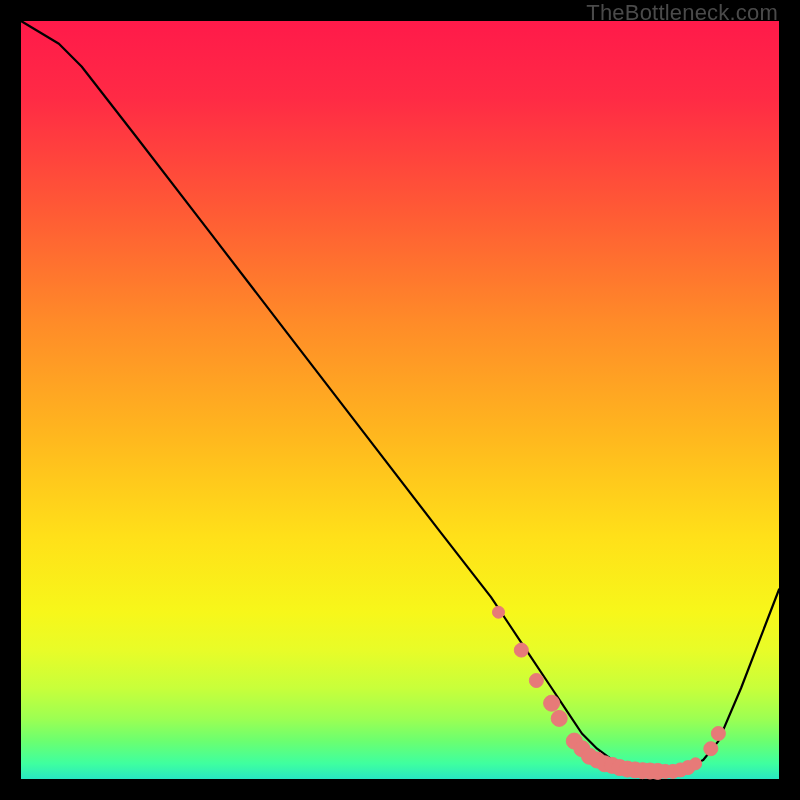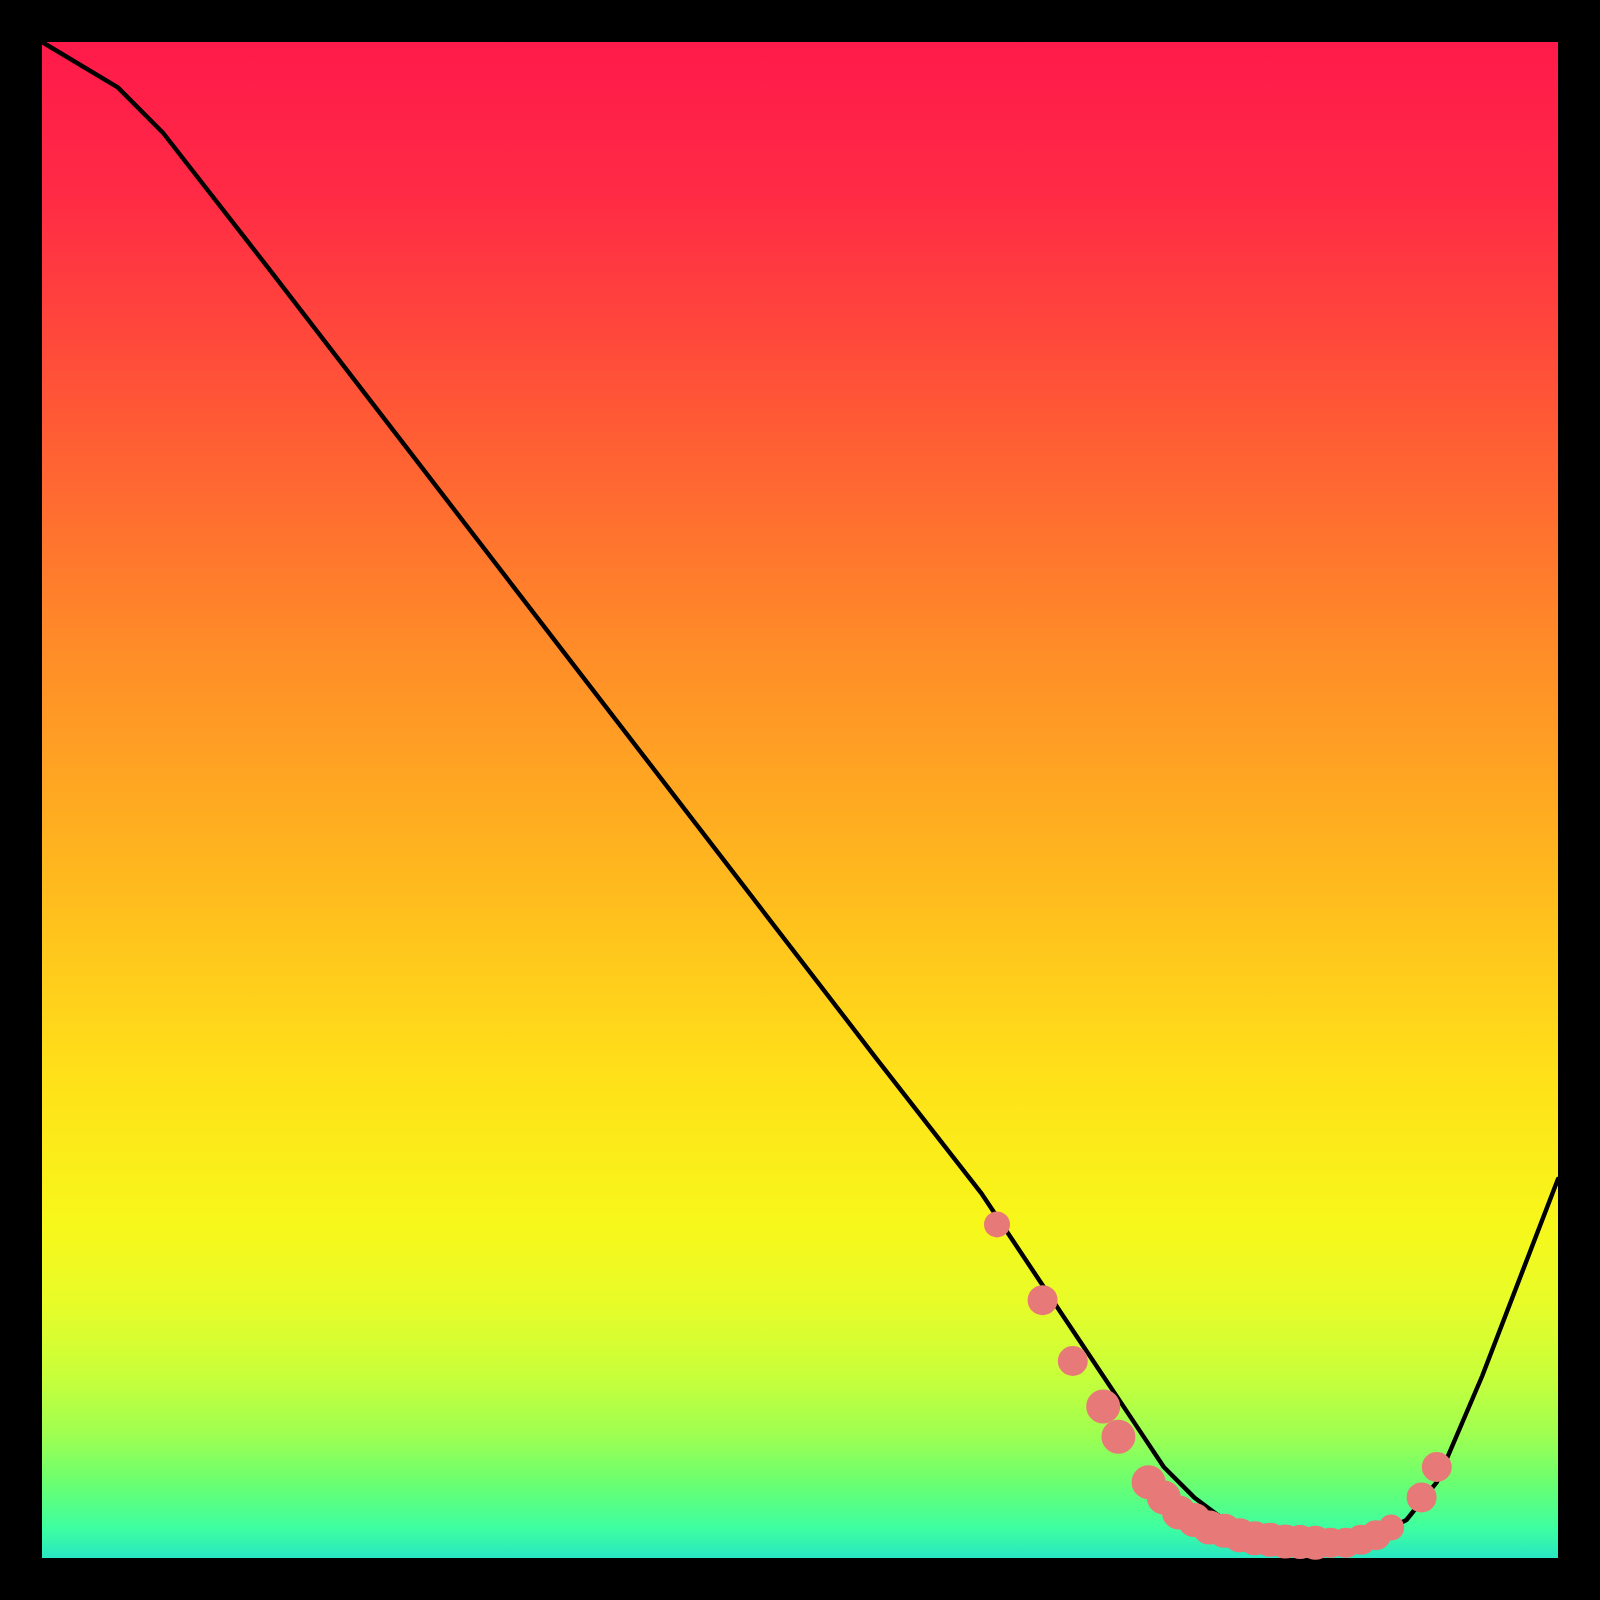--- a/index.html
+++ b/index.html
@@ -89,14 +89,15 @@
         <circle cx="644.3" cy="750.4" r="7" fill="#e77a78" stroke="#e77a78"></circle>
         <circle cx="651.9" cy="750.4" r="7" fill="#e77a78" stroke="#e77a78"></circle>
         <circle cx="659.5" cy="748.9" r="7" fill="#e77a78" stroke="#e77a78"></circle>
         <circle cx="667.0" cy="746.6" r="7" fill="#e77a78" stroke="#e77a78"></circle>
         <circle cx="674.6" cy="742.8" r="6" fill="#e77a78" stroke="#e77a78"></circle>
         <circle cx="689.8" cy="727.7" r="7" fill="#e77a78" stroke="#e77a78"></circle>
         <circle cx="697.4" cy="712.5" r="7" fill="#e77a78" stroke="#e77a78"></circle>
       </g>
   </svg>
 
+  <div class="watermark">TheBottleneck.com</div>
 
 </div>
 
 </body></html>

